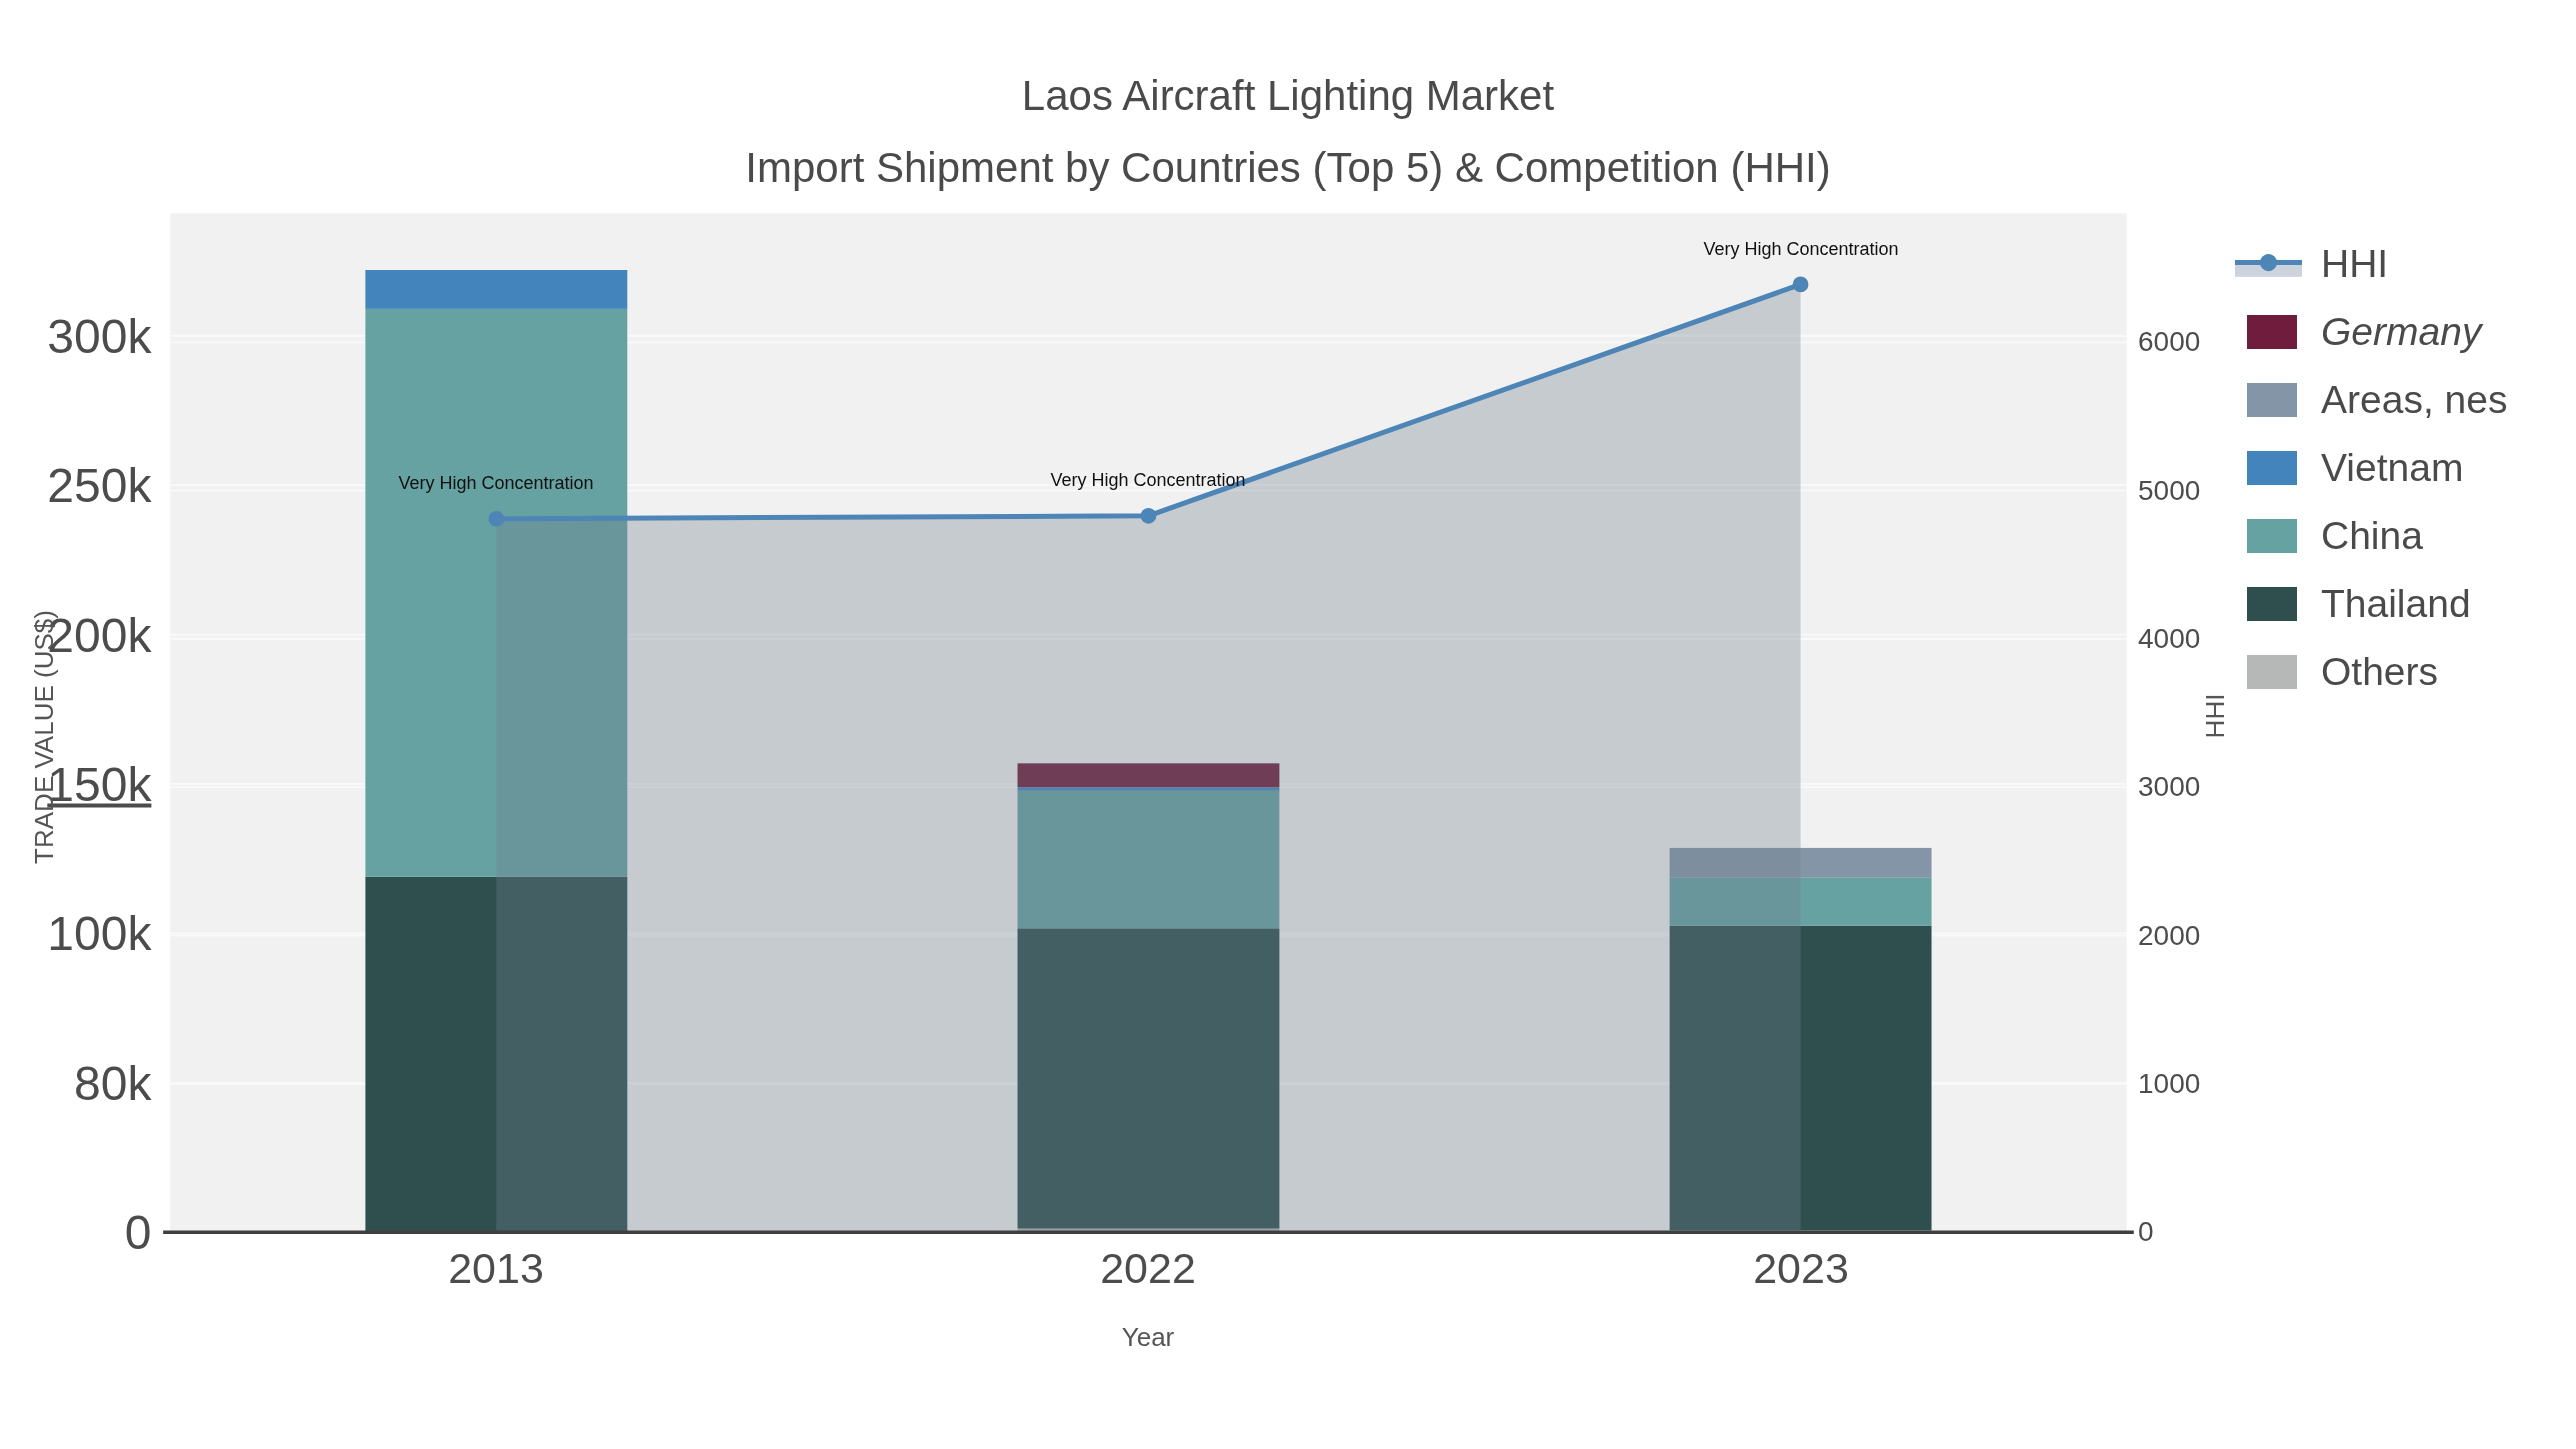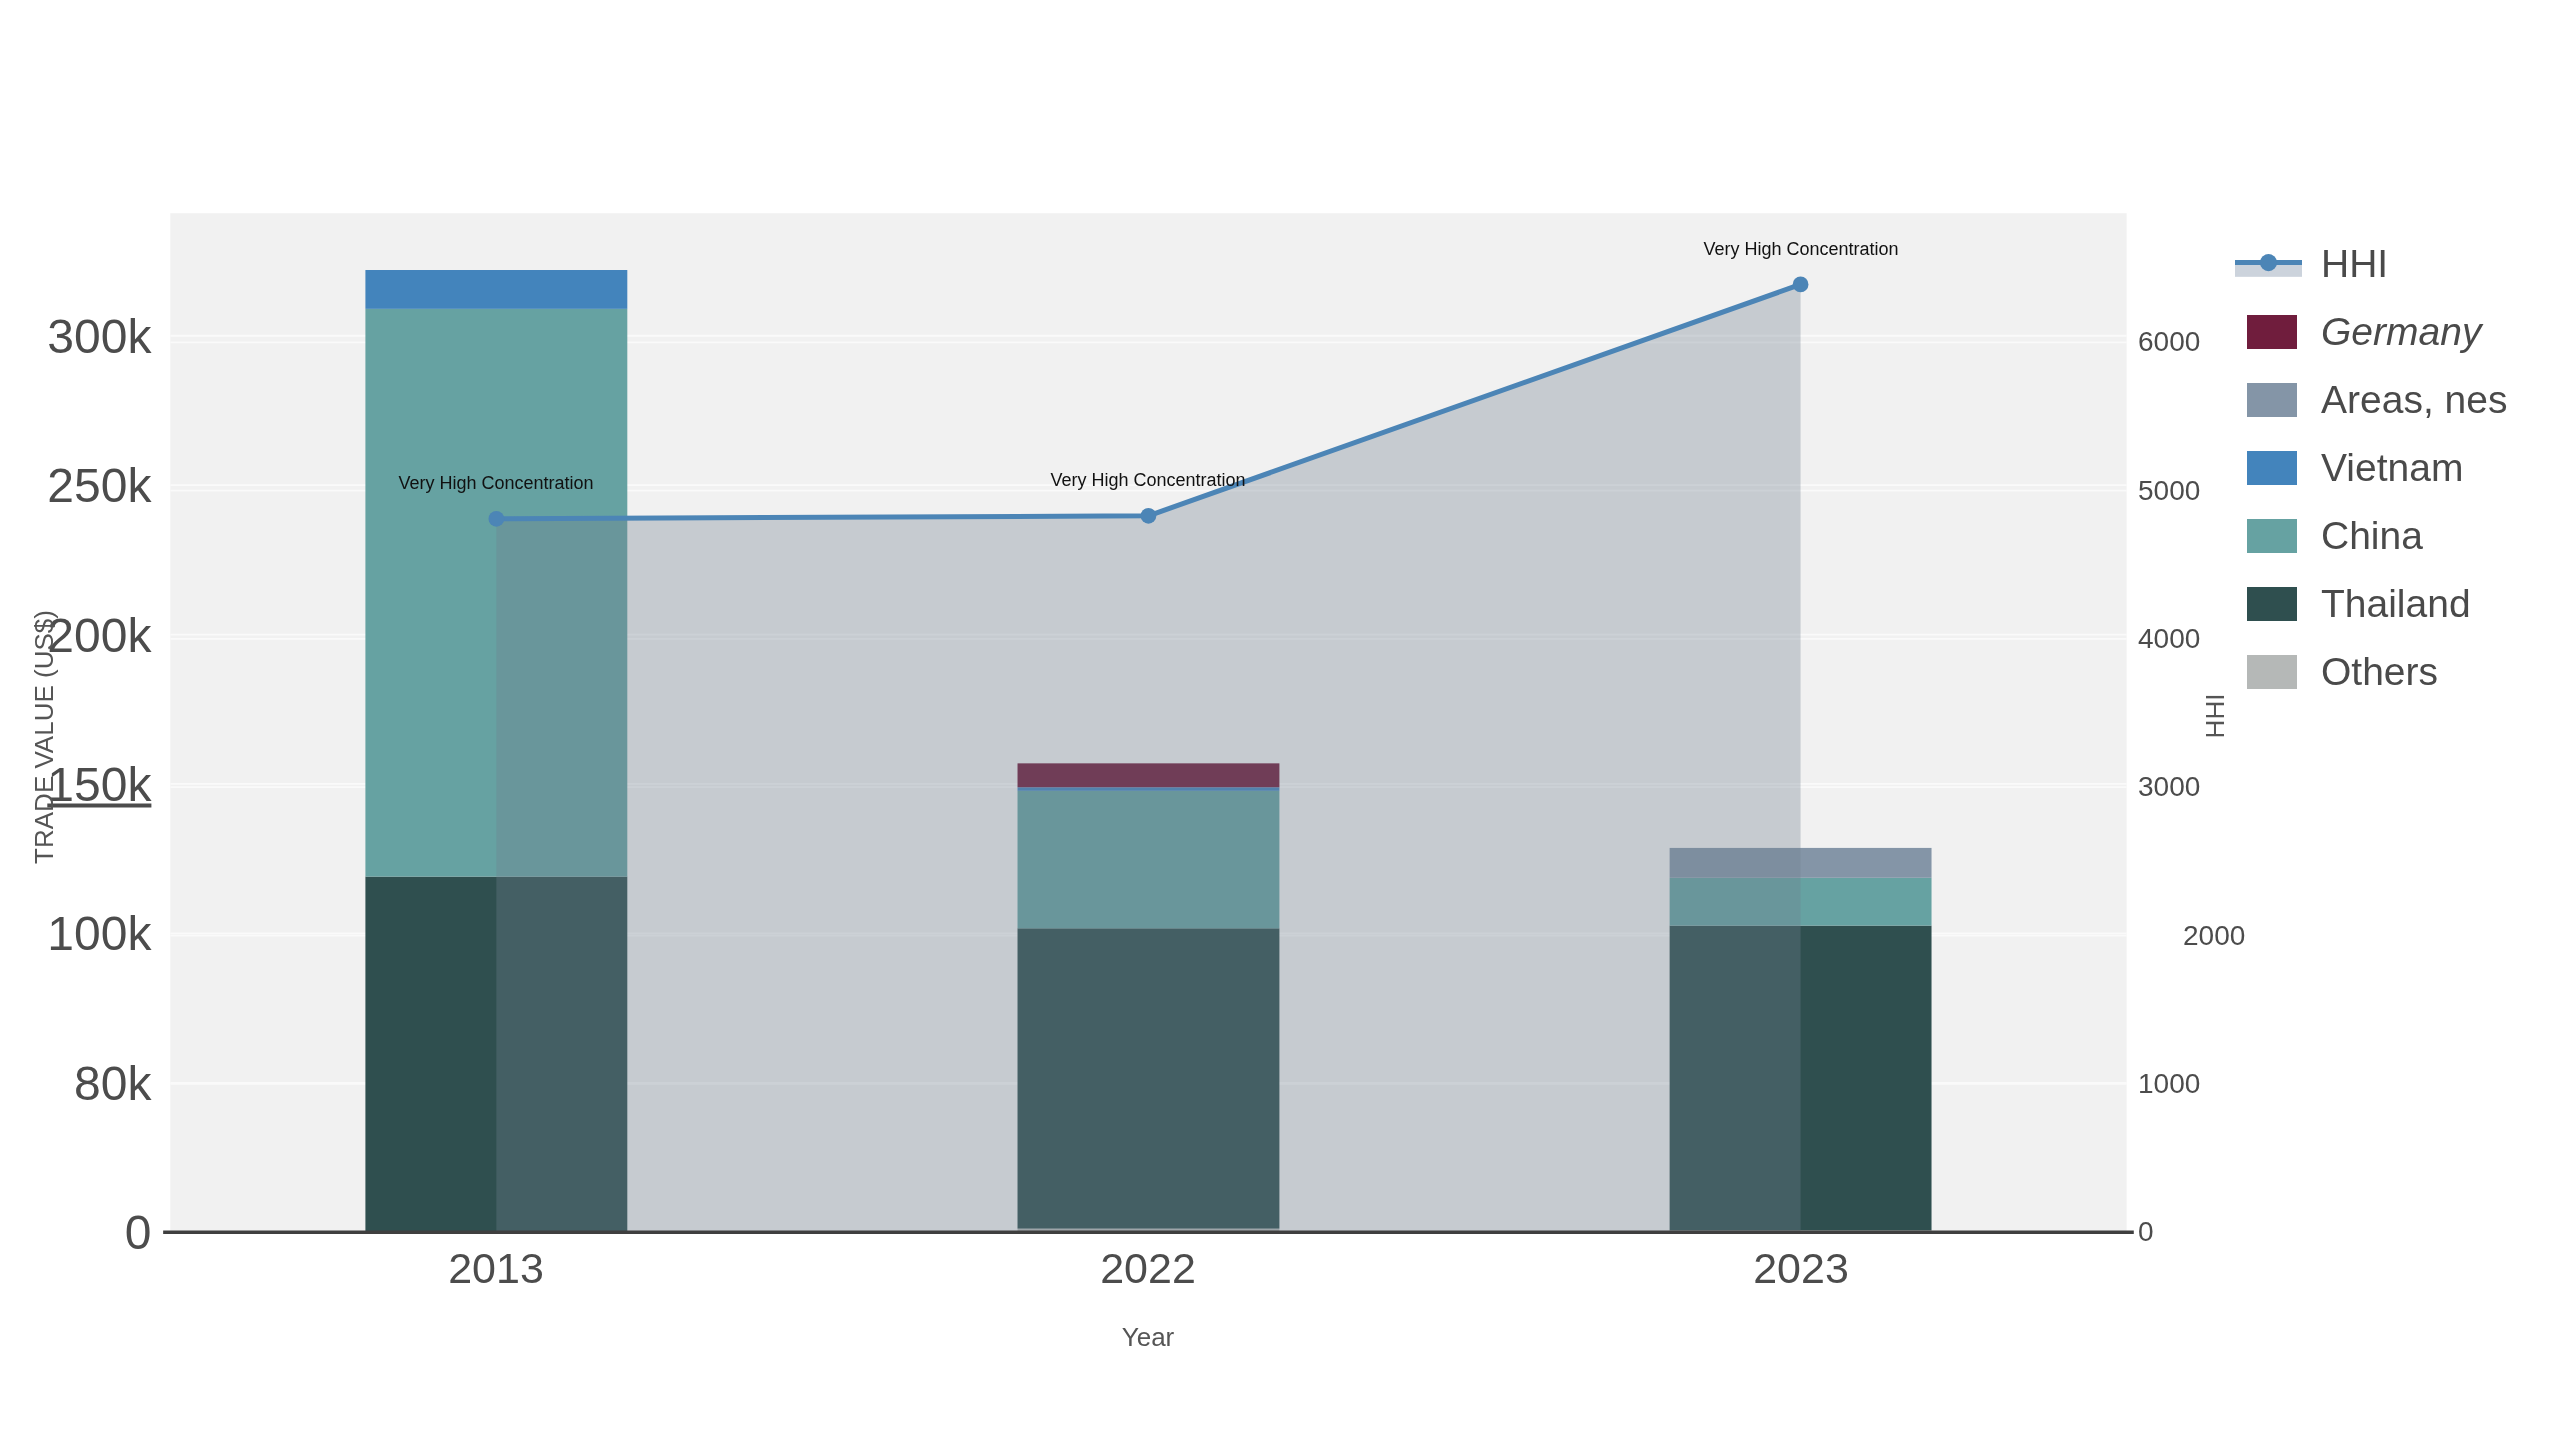--- a/index.html
+++ b/index.html
@@ -62,34 +62,38 @@
       <rect x="2333.3333333333335" y="1226.7319648093842" width="366" height="66.81524926686211" fill="#66a2a2"></rect>
       <rect x="2333.3333333333335" y="1184.9724340175953" width="366" height="41.75953079178885" fill="#8495a7"></rect>
       <polygon points="693.6666666666667,724.9927219796216 1605,720.8471615720524 2516.3333333333335,397.49344978165936 2516.3333333333335,1722 693.6666666666667,1722" fill="rgba(113,128,144,0.33)"></polygon>
       <polyline points="693.6666666666667,724.9927219796216 1605,720.8471615720524 2516.3333333333335,397.49344978165936" fill="none" stroke="#4c85b6" stroke-width="7" stroke-linejoin="round"></polyline>
       <circle cx="693.6666666666667" cy="724.9927219796216" r="11" fill="#4c85b6"></circle>
       <circle cx="1605" cy="720.8471615720524" r="11" fill="#4c85b6"></circle>
       <circle cx="2516.3333333333335" cy="397.49344978165936" r="11" fill="#4c85b6"></circle>
       <line x1="228" x2="2982" y1="1722" y2="1722" stroke="#3f3f3f" stroke-width="5"></line>
     </svg>
 
+  <div class="title-block">
+    <div>Laos Aircraft Lighting Market</div>
+    <div>Import Shipment by Countries (Top 5) &amp; Competition (HHI)</div>
+  </div>
 
   <div id="left-ticks">
       <div class="tick-left" style="top: 1232px;">0</div>
       <div class="tick-left" style="top: 1083px;">80k</div>
       <div class="tick-left" style="top: 933px;">100k</div>
       <div class="tick-left" style="top: 784px; text-decoration: underline;">150k</div>
       <div class="tick-left" style="top: 635px;">200k</div>
       <div class="tick-left" style="top: 485px;">250k</div>
       <div class="tick-left" style="top: 336px;">300k</div>
     </div>
   <div id="right-ticks">
       <div class="tick-right" style="top: 1232px;">0</div>
       <div class="tick-right" style="top: 1084px;">1000</div>
-      <div class="tick-right" style="top: 936px; margin-left: 45px;">2000</div>
+      <div class="tick-right" style="top: 936px;">2000</div>
       <div class="tick-right" style="top: 787px;">3000</div>
       <div class="tick-right" style="top: 639px;">4000</div>
       <div class="tick-right" style="top: 491px;">5000</div>
       <div class="tick-right" style="top: 342px;">6000</div>
     </div>
   <div id="x-ticks">
       <div class="tick-x" style="left: 496px;">2013</div>
       <div class="tick-x" style="left: 1148px;">2022</div>
       <div class="tick-x" style="left: 1801px;">2023</div>
     </div>

